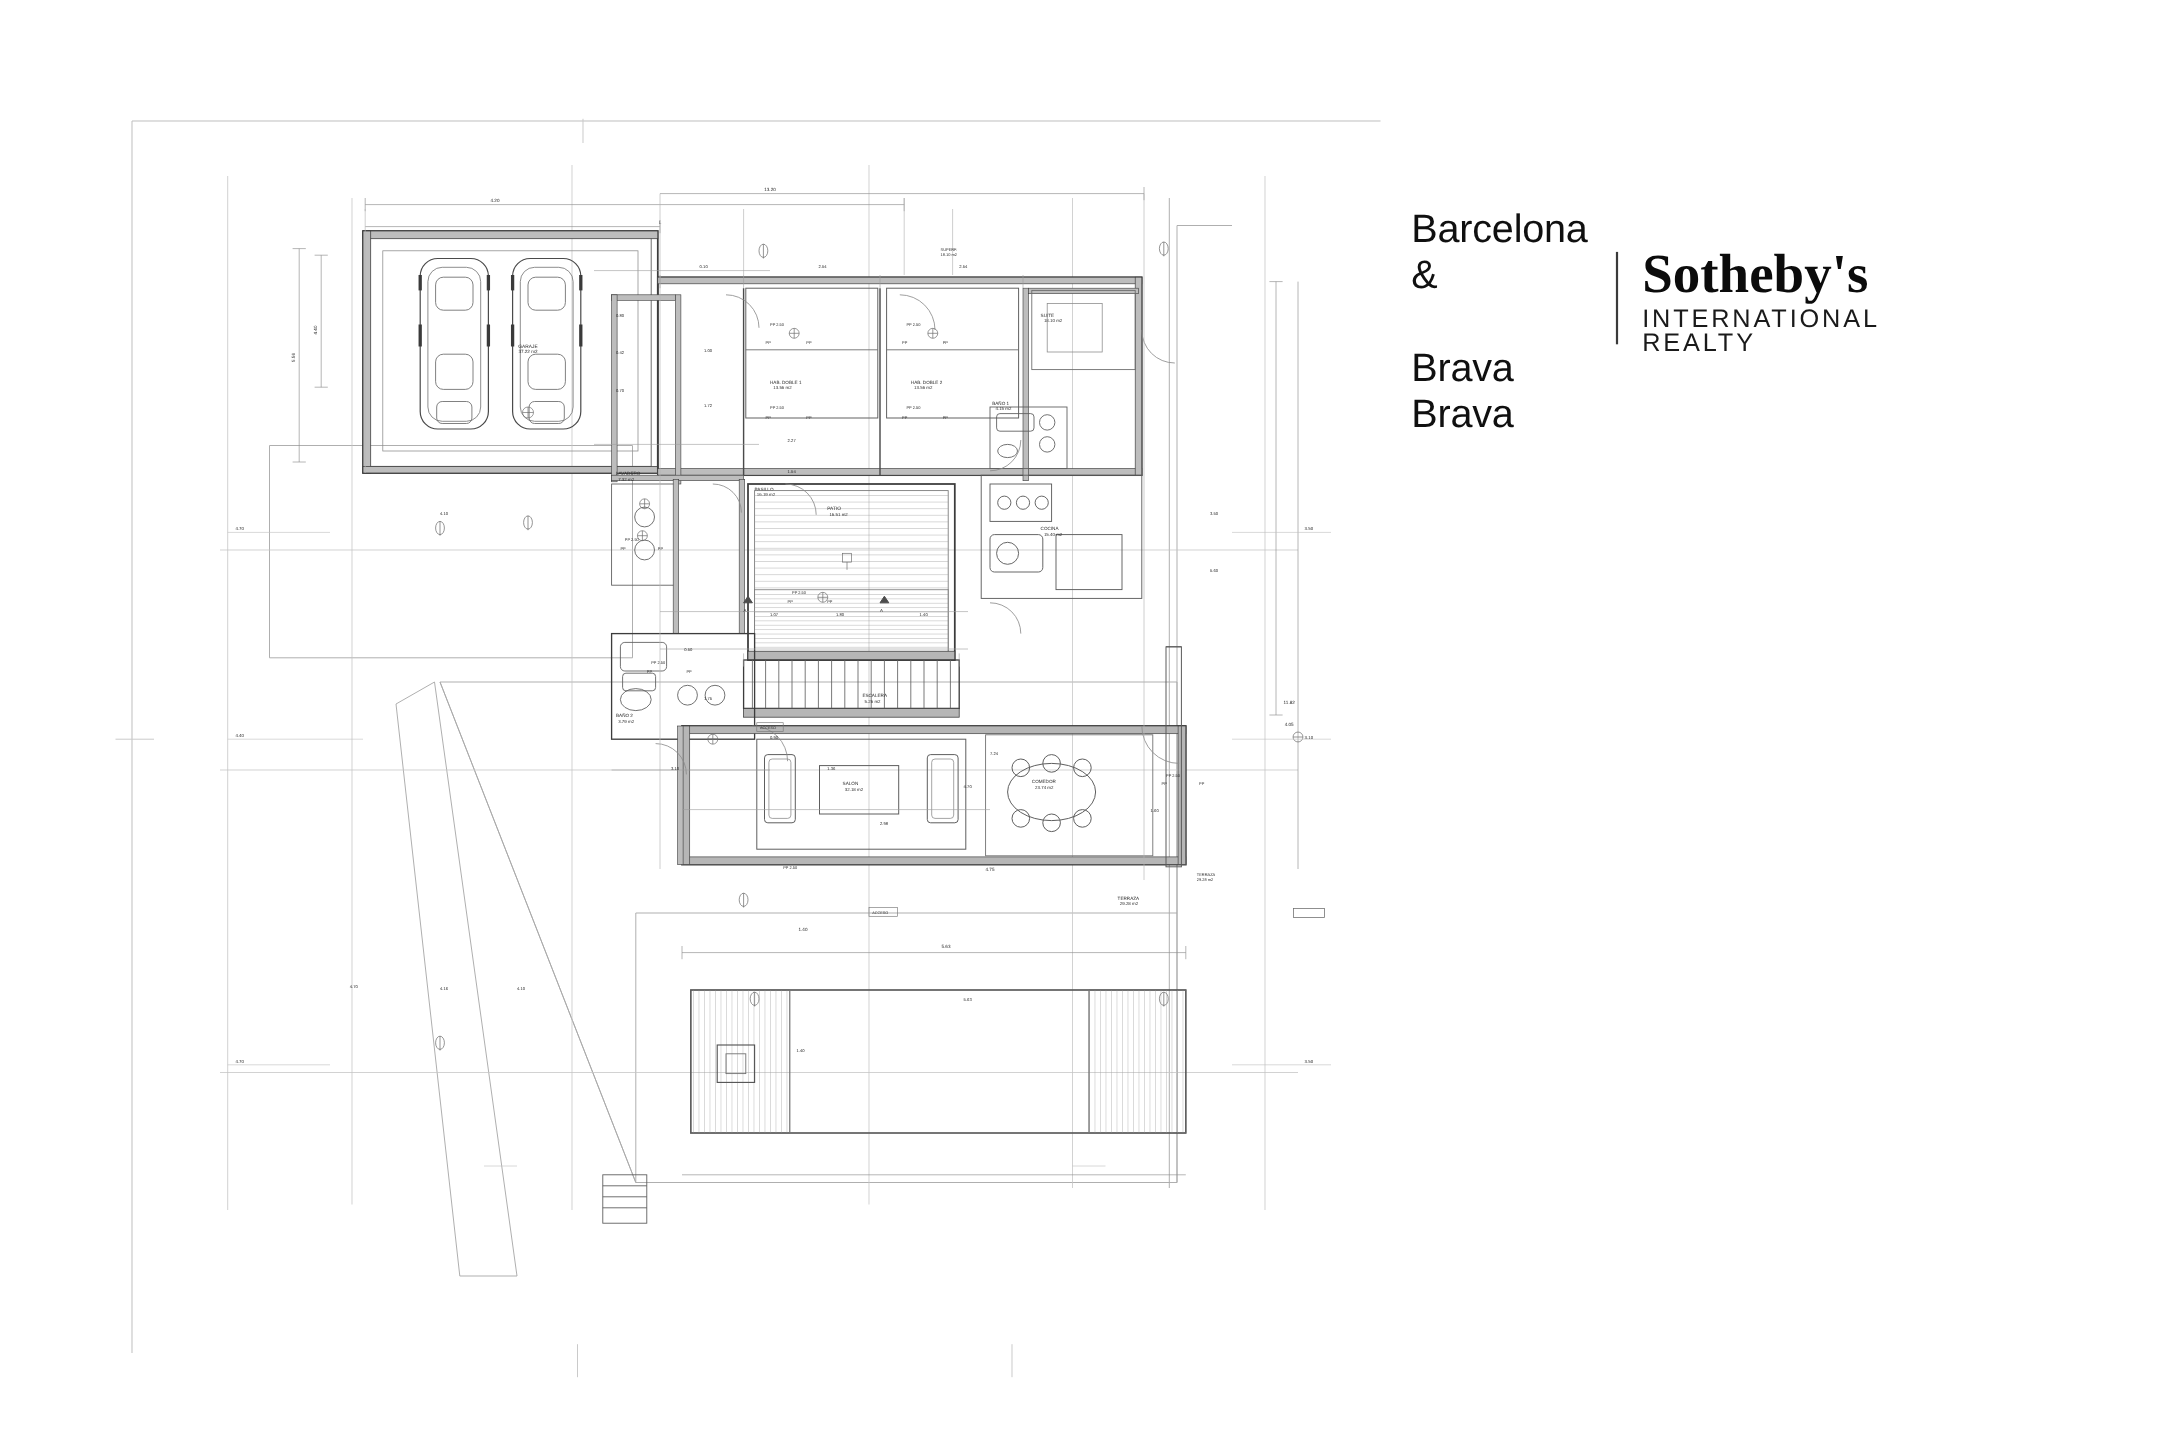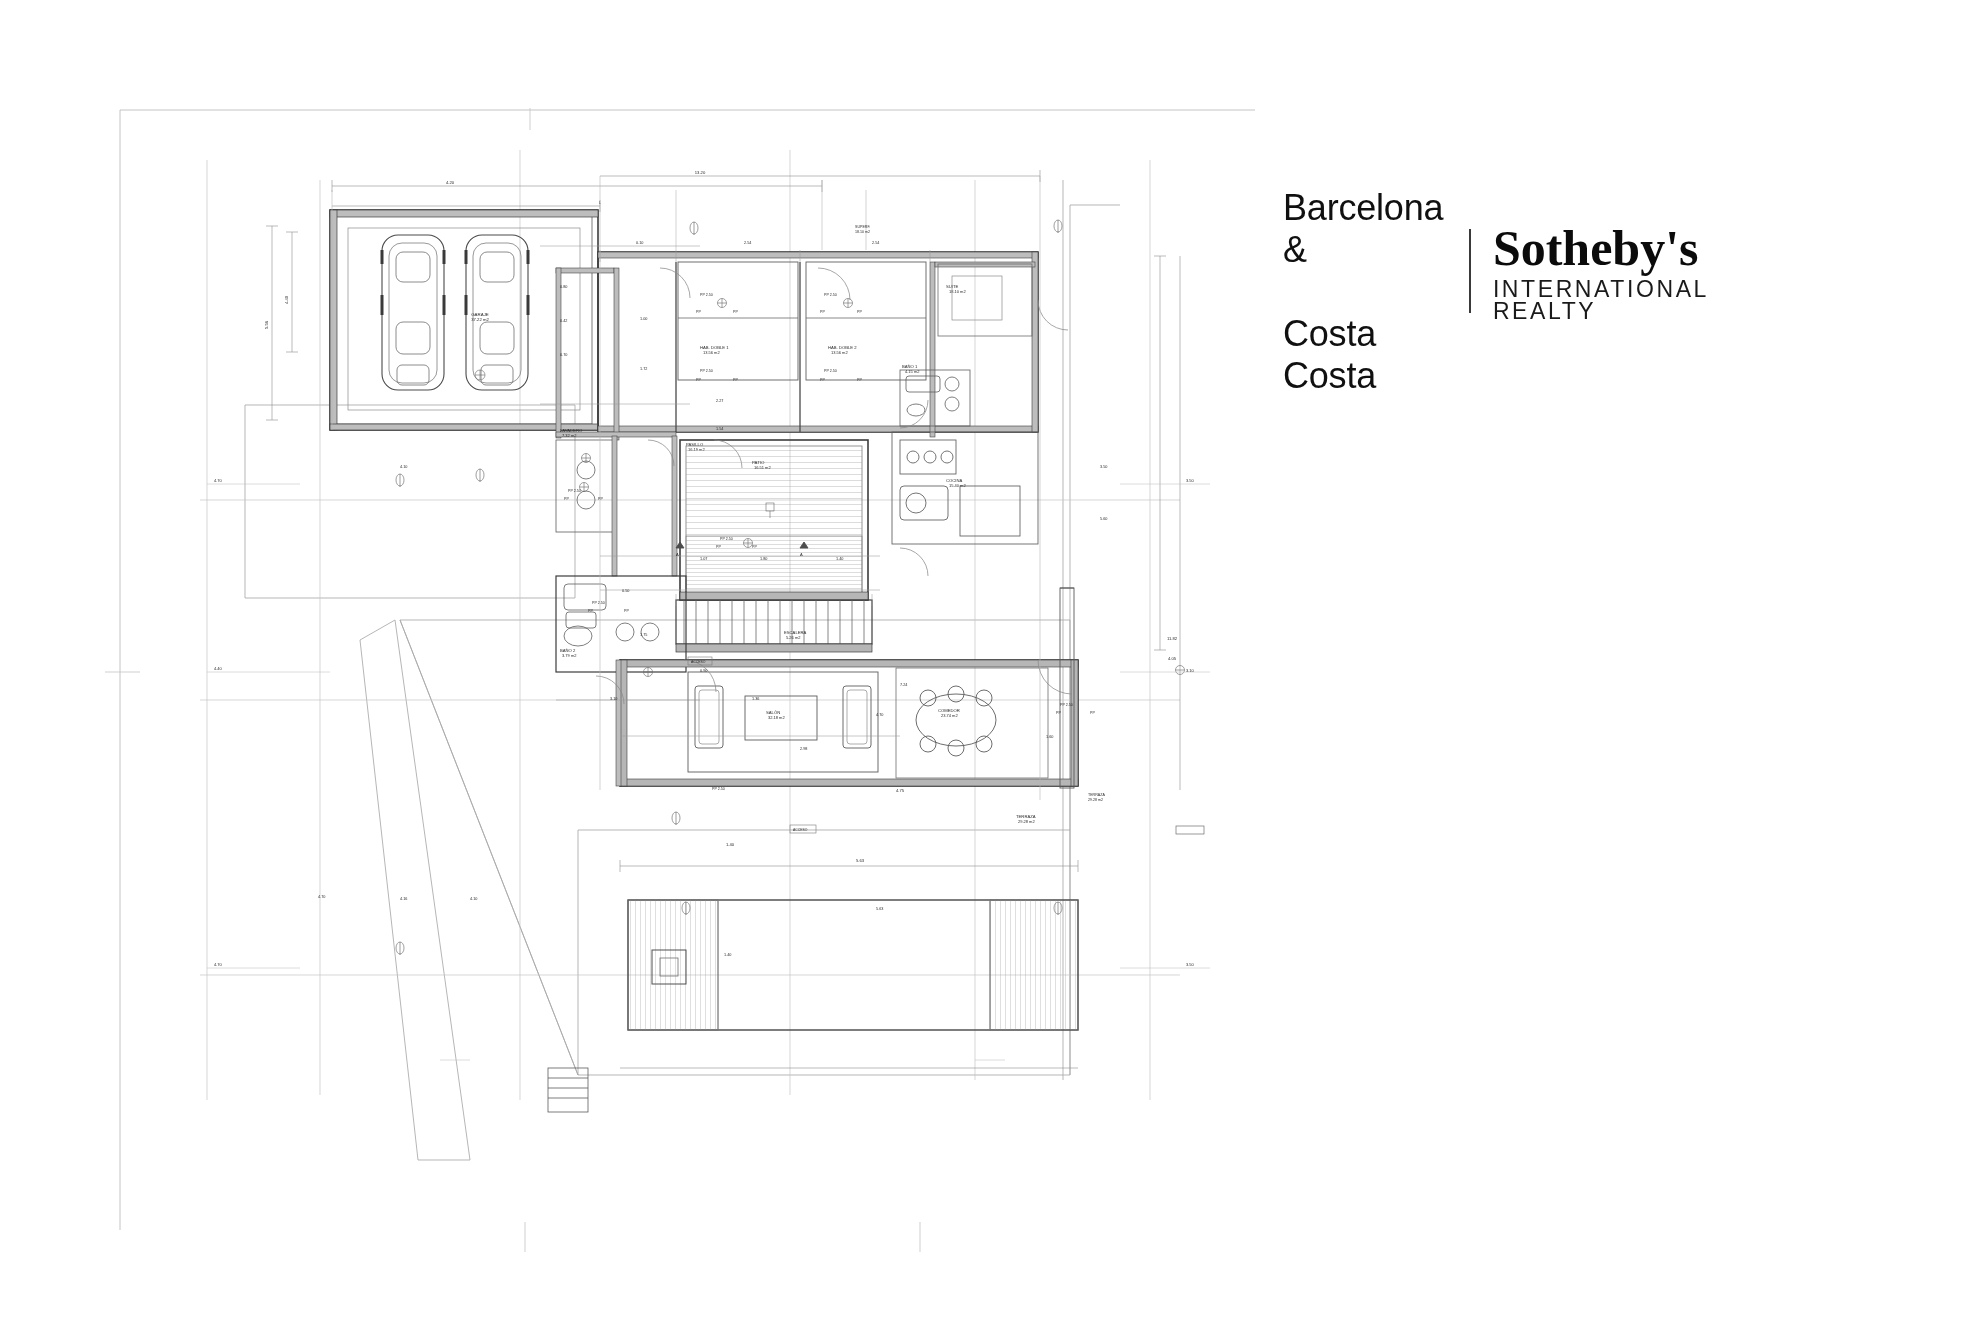--- a/index.html
+++ b/index.html
@@ -548,21 +548,21 @@
       <text x="1186" y="672">3.10</text>
       <text x="1186" y="966">3.50</text>
     </g>
 
   </svg>
   </div>
 
   <div id="brand">
     <div id="brand-left">
       <span>Barcelona &amp;</span><br>
-      <span>Costa Costa</span>
+      <span>Brava Brava</span>
     </div>
     <div id="brand-rule"></div>
     <div id="brand-right">
       <div id="brand-soth">Sotheby's</div>
       <div id="brand-intl">INTERNATIONAL REALTY</div>
     </div>
   </div>
 
 </div>
 

